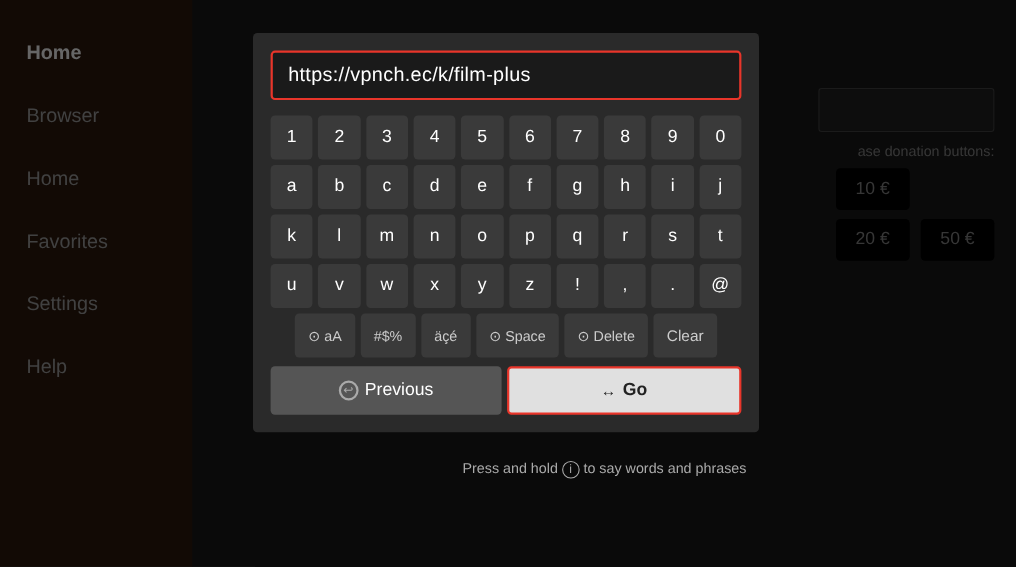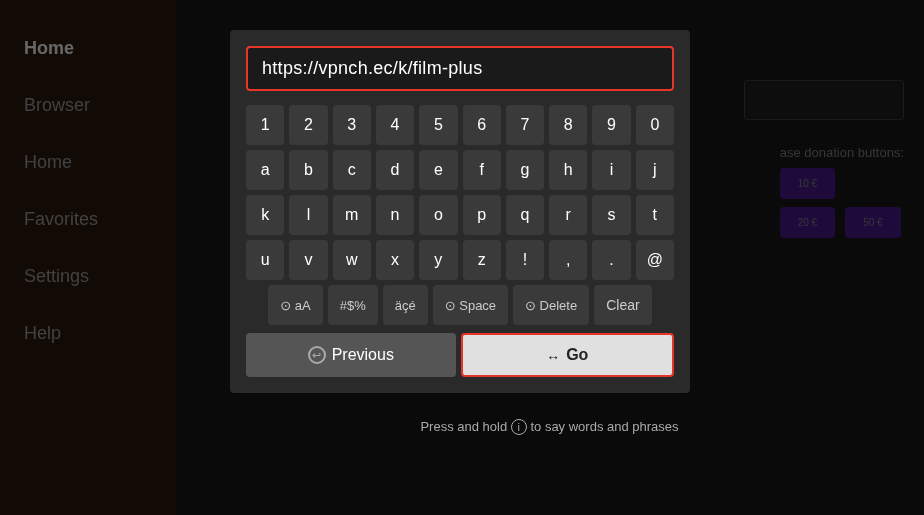--- a/index.html
+++ b/index.html
@@ -165,41 +165,41 @@
       border-radius: 50%;
       text-align: center;
       line-height: 14px;
       font-size: 11px;
     }
 
     
     .donation-area {
       position: absolute;
       right: 20px;
-      top: 145px;
+      top: 130px;
       z-index: 5;
     }
     .donation-note {
       color: #888;
       font-size: 13px;
       text-align: right;
       margin-bottom: 8px;
     }
     .donation-btn-row {
       display: flex;
       gap: 10px;
       margin-top: 8px;
     }
     .donation-btn {
-      background: #4c1d95;
+      background: #000000;
       color: #888;
       border: none;
       border-radius: 4px;
       padding: 10px 18px;
-      font-size: 10px;
+      font-size: 16px;
       cursor: pointer;
     }
 
     
     .bg-input {
       position: absolute;
       right: 20px;
       top: 80px;
       width: 160px;
       height: 40px;

